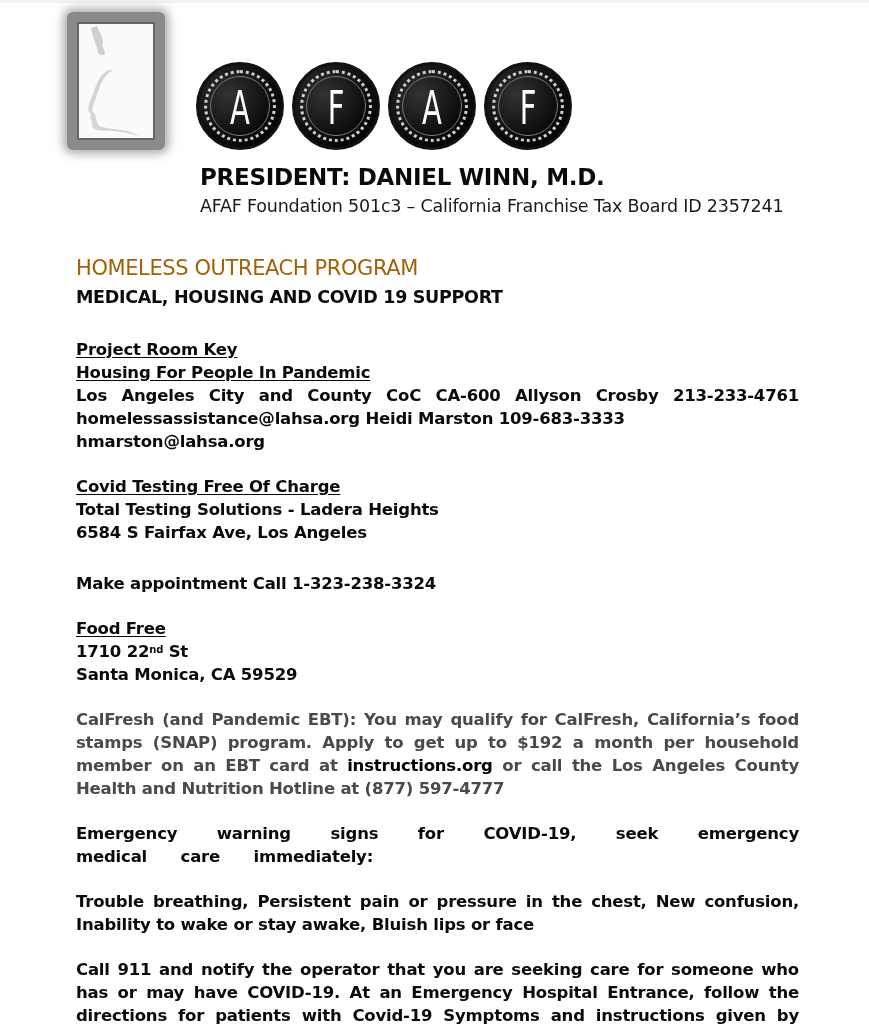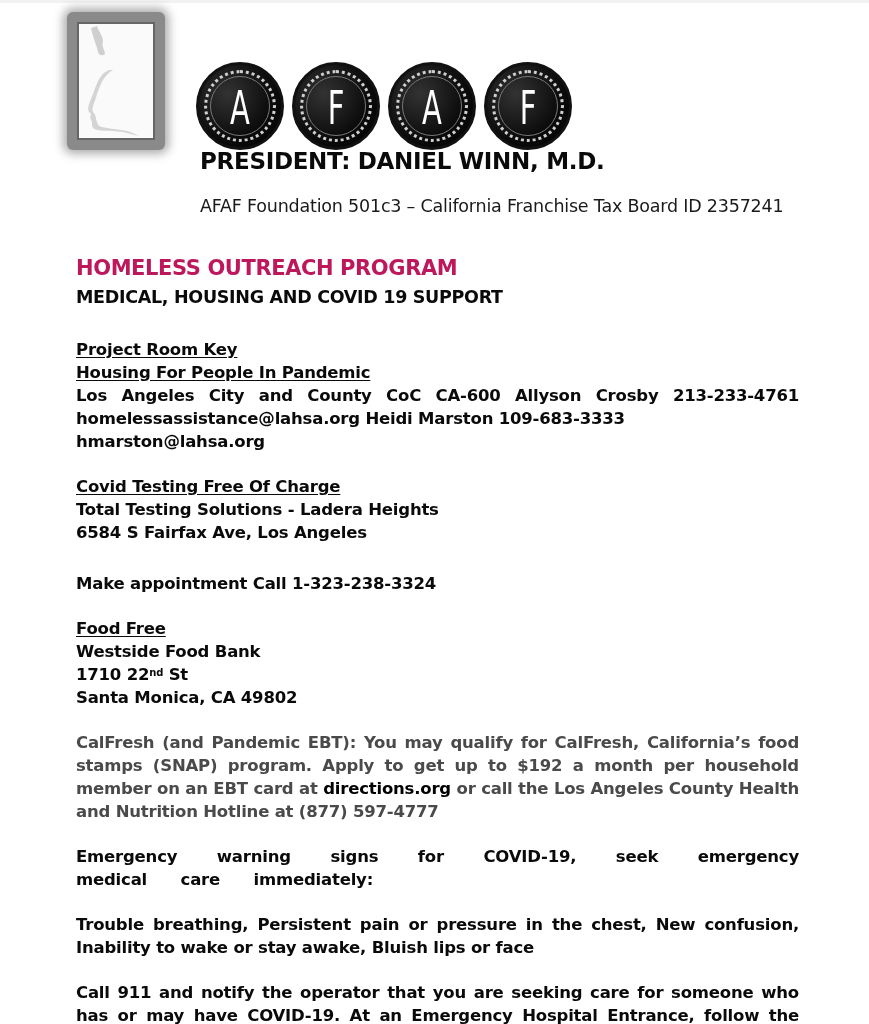--- a/index.html
+++ b/index.html
@@ -22,27 +22,27 @@
            position: relative; box-sizing: border-box; border: 3px solid #111; }
   .badge::before { content: ""; position: absolute; left: 5px; top: 5px; right: 5px; bottom: 5px;
                    border-radius: 50%; border: 3px dotted #cfcfcf; }
   .badge::after { content: ""; position: absolute; left: 11px; top: 11px; right: 11px; bottom: 11px;
                   border-radius: 50%; border: 1px solid #777; }
   .badge-letter { position: absolute; left: 0; right: 0; top: 16px; text-align: center;
                   color: #fff; font-family: "DejaVu Sans Condensed", "DejaVu Sans", sans-serif;
                   font-size: 46px; font-weight: normal; letter-spacing: 0; transform: scaleX(0.7); }
 
   
-  .president { position: absolute; left: 200px; top: 148px; font-size: 23px; font-weight: bold;
+  .president { position: absolute; left: 200px; top: 164px; font-size: 23px; font-weight: bold;
                letter-spacing: -0.3px; color: #0a0a0a; }
   .foundation { position: absolute; left: 200px; top: 196px; font-size: 17.5px; color: #1a1a1a;
                 letter-spacing: -0.2px; }
 
   .content { position: absolute; left: 76px; top: 254px; width: 723px; }
-  .h1 { font-size: 21px; font-weight: bold; margin: 0; line-height: 28px; letter-spacing: -0.4px; color: #be185d; }
+  .h1 { font-size: 21px; font-weight: normal; margin: 0; line-height: 28px; letter-spacing: -0.4px; color: #a16207; }
   .h2 { font-size: 17.5px; font-weight: bold; margin: 0; line-height: 30px; letter-spacing: -0.3px; color: #0a0a0a; }
   .line { font-size: 16.5px; font-weight: bold; line-height: 23px; margin: 0; color: #0a0a0a; letter-spacing: -0.2px; }
   .u { text-decoration: underline; text-underline-offset: 2px; }
   .justify { text-align: justify; text-align-last: justify; }
   .justify-body { text-align: justify; }
   .sec { margin-top: 22px; }
   .gray { color: #4a4a4a; }
   .dark { color: #000; }
   sup { font-size: 10px; vertical-align: top; position: relative; top: -2px; }
 </style>
@@ -91,27 +91,26 @@
 
   <div class="sec">
     <p class="line u">Covid Testing Free Of Charge</p>
     <p class="line">Total Testing Solutions - Ladera Heights</p>
     <p class="line">6584 S Fairfax Ave, Los Angeles</p>
     <p class="line" style="margin-top:28px;">Make appointment Call 1-323-238-3324</p>
   </div>
 
   <div class="sec">
     <p class="line u">Food Free</p>
-    <p class="line">Westside Food Bank</p>
     <p class="line"><span>1710 22</span><sup>nd</sup><span> St</span></p>
-    <p class="line">Santa Monica, CA 49802</p>
+    <p class="line">Santa Monica, CA 59529</p>
   </div>
 
   <div class="sec">
-    <p class="line justify-body gray"><span>CalFresh (and Pandemic EBT): You may qualify for CalFresh, California’s food stamps (SNAP) program. Apply to get up to $192 a month per household member on an EBT card at </span><span class="dark">directions.org</span><span> or call the Los Angeles County Health and Nutrition Hotline at (877) 597-4777</span></p>
+    <p class="line justify-body gray"><span>CalFresh (and Pandemic EBT): You may qualify for CalFresh, California’s food stamps (SNAP) program. Apply to get up to $192 a month per household member on an EBT card at </span><span class="dark">instructions.org</span><span> or call the Los Angeles County Health and Nutrition Hotline at (877) 597-4777</span></p>
   </div>
 
   <div class="sec">
     <p class="line justify-body" style="word-spacing:28px;">Emergency warning signs for COVID-19, seek emergency medical care immediately:</p>
     <p class="line justify-body" style="margin-top:22px;">Trouble breathing, Persistent pain or pressure in the chest, New confusion, Inability to wake or stay awake, Bluish lips or face</p>
     <p class="line justify-body" style="margin-top:22px;">Call 911 and notify the operator that you are seeking care for someone who has or may have COVID-19. At an Emergency Hospital Entrance, follow the directions for patients with Covid-19 Symptoms and instructions given by staff.</p>
   </div>
 </div>
 
 </body></html>

